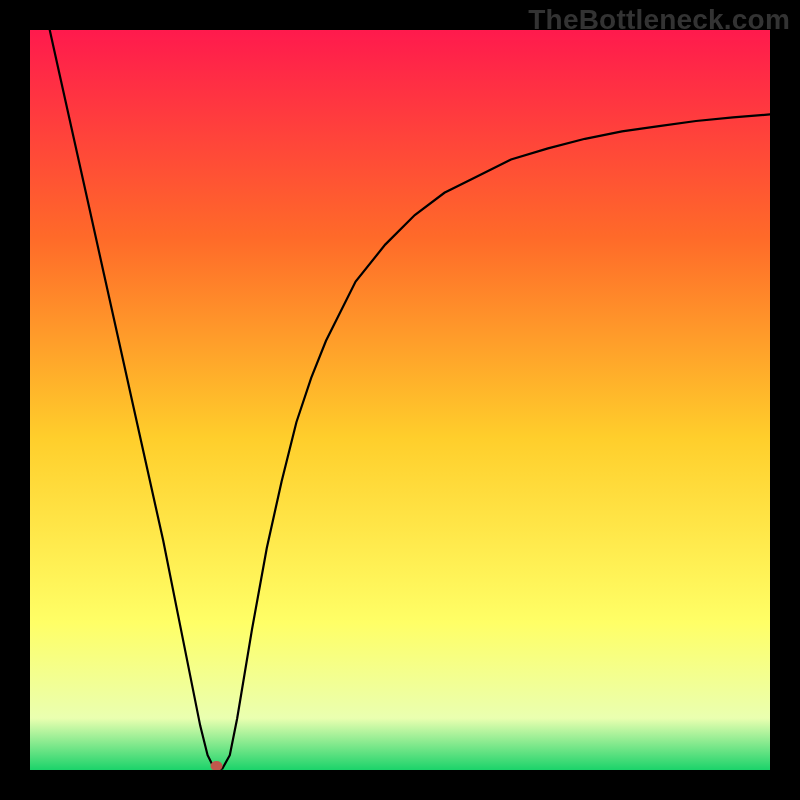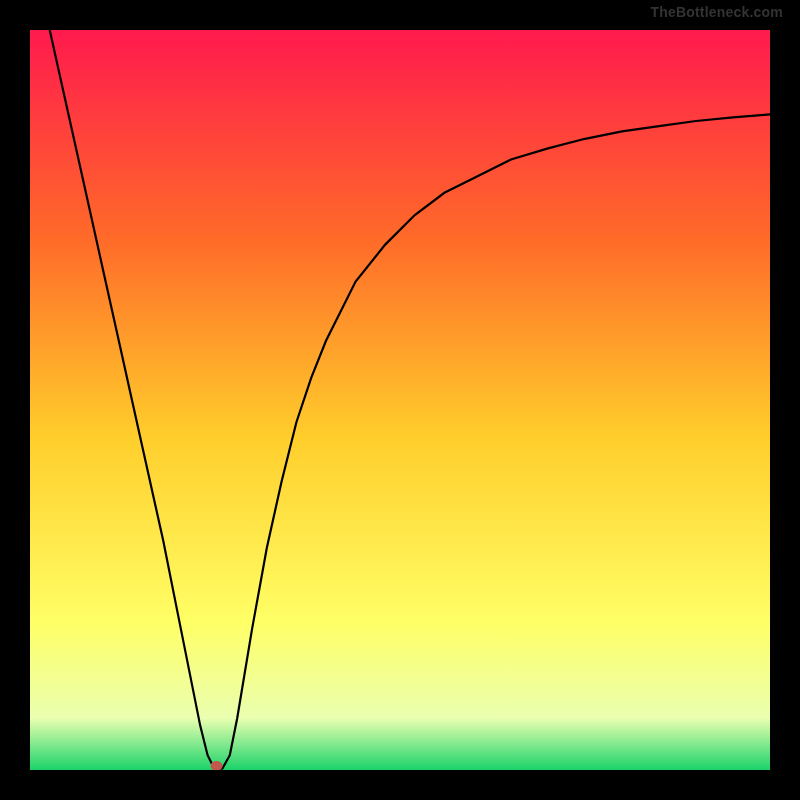--- a/index.html
+++ b/index.html
@@ -21,23 +21,23 @@
     position: absolute;
     left: 30px;
     top: 30px;
     width: 740px;
     height: 740px;
     overflow: hidden;
   }
   .watermark {
     position: absolute;
     top: 4px;
-    right: 17px;
+    right: 10px;
     color: #333;
-    font-size: 14px;
+    font-size: 28px;
     font-weight: 600;
     letter-spacing: 0.2px;
     z-index: 10;
   }
   svg.curve {
     position: absolute;
     left: 0;
     top: 0;
     width: 740px;
     height: 740px;

